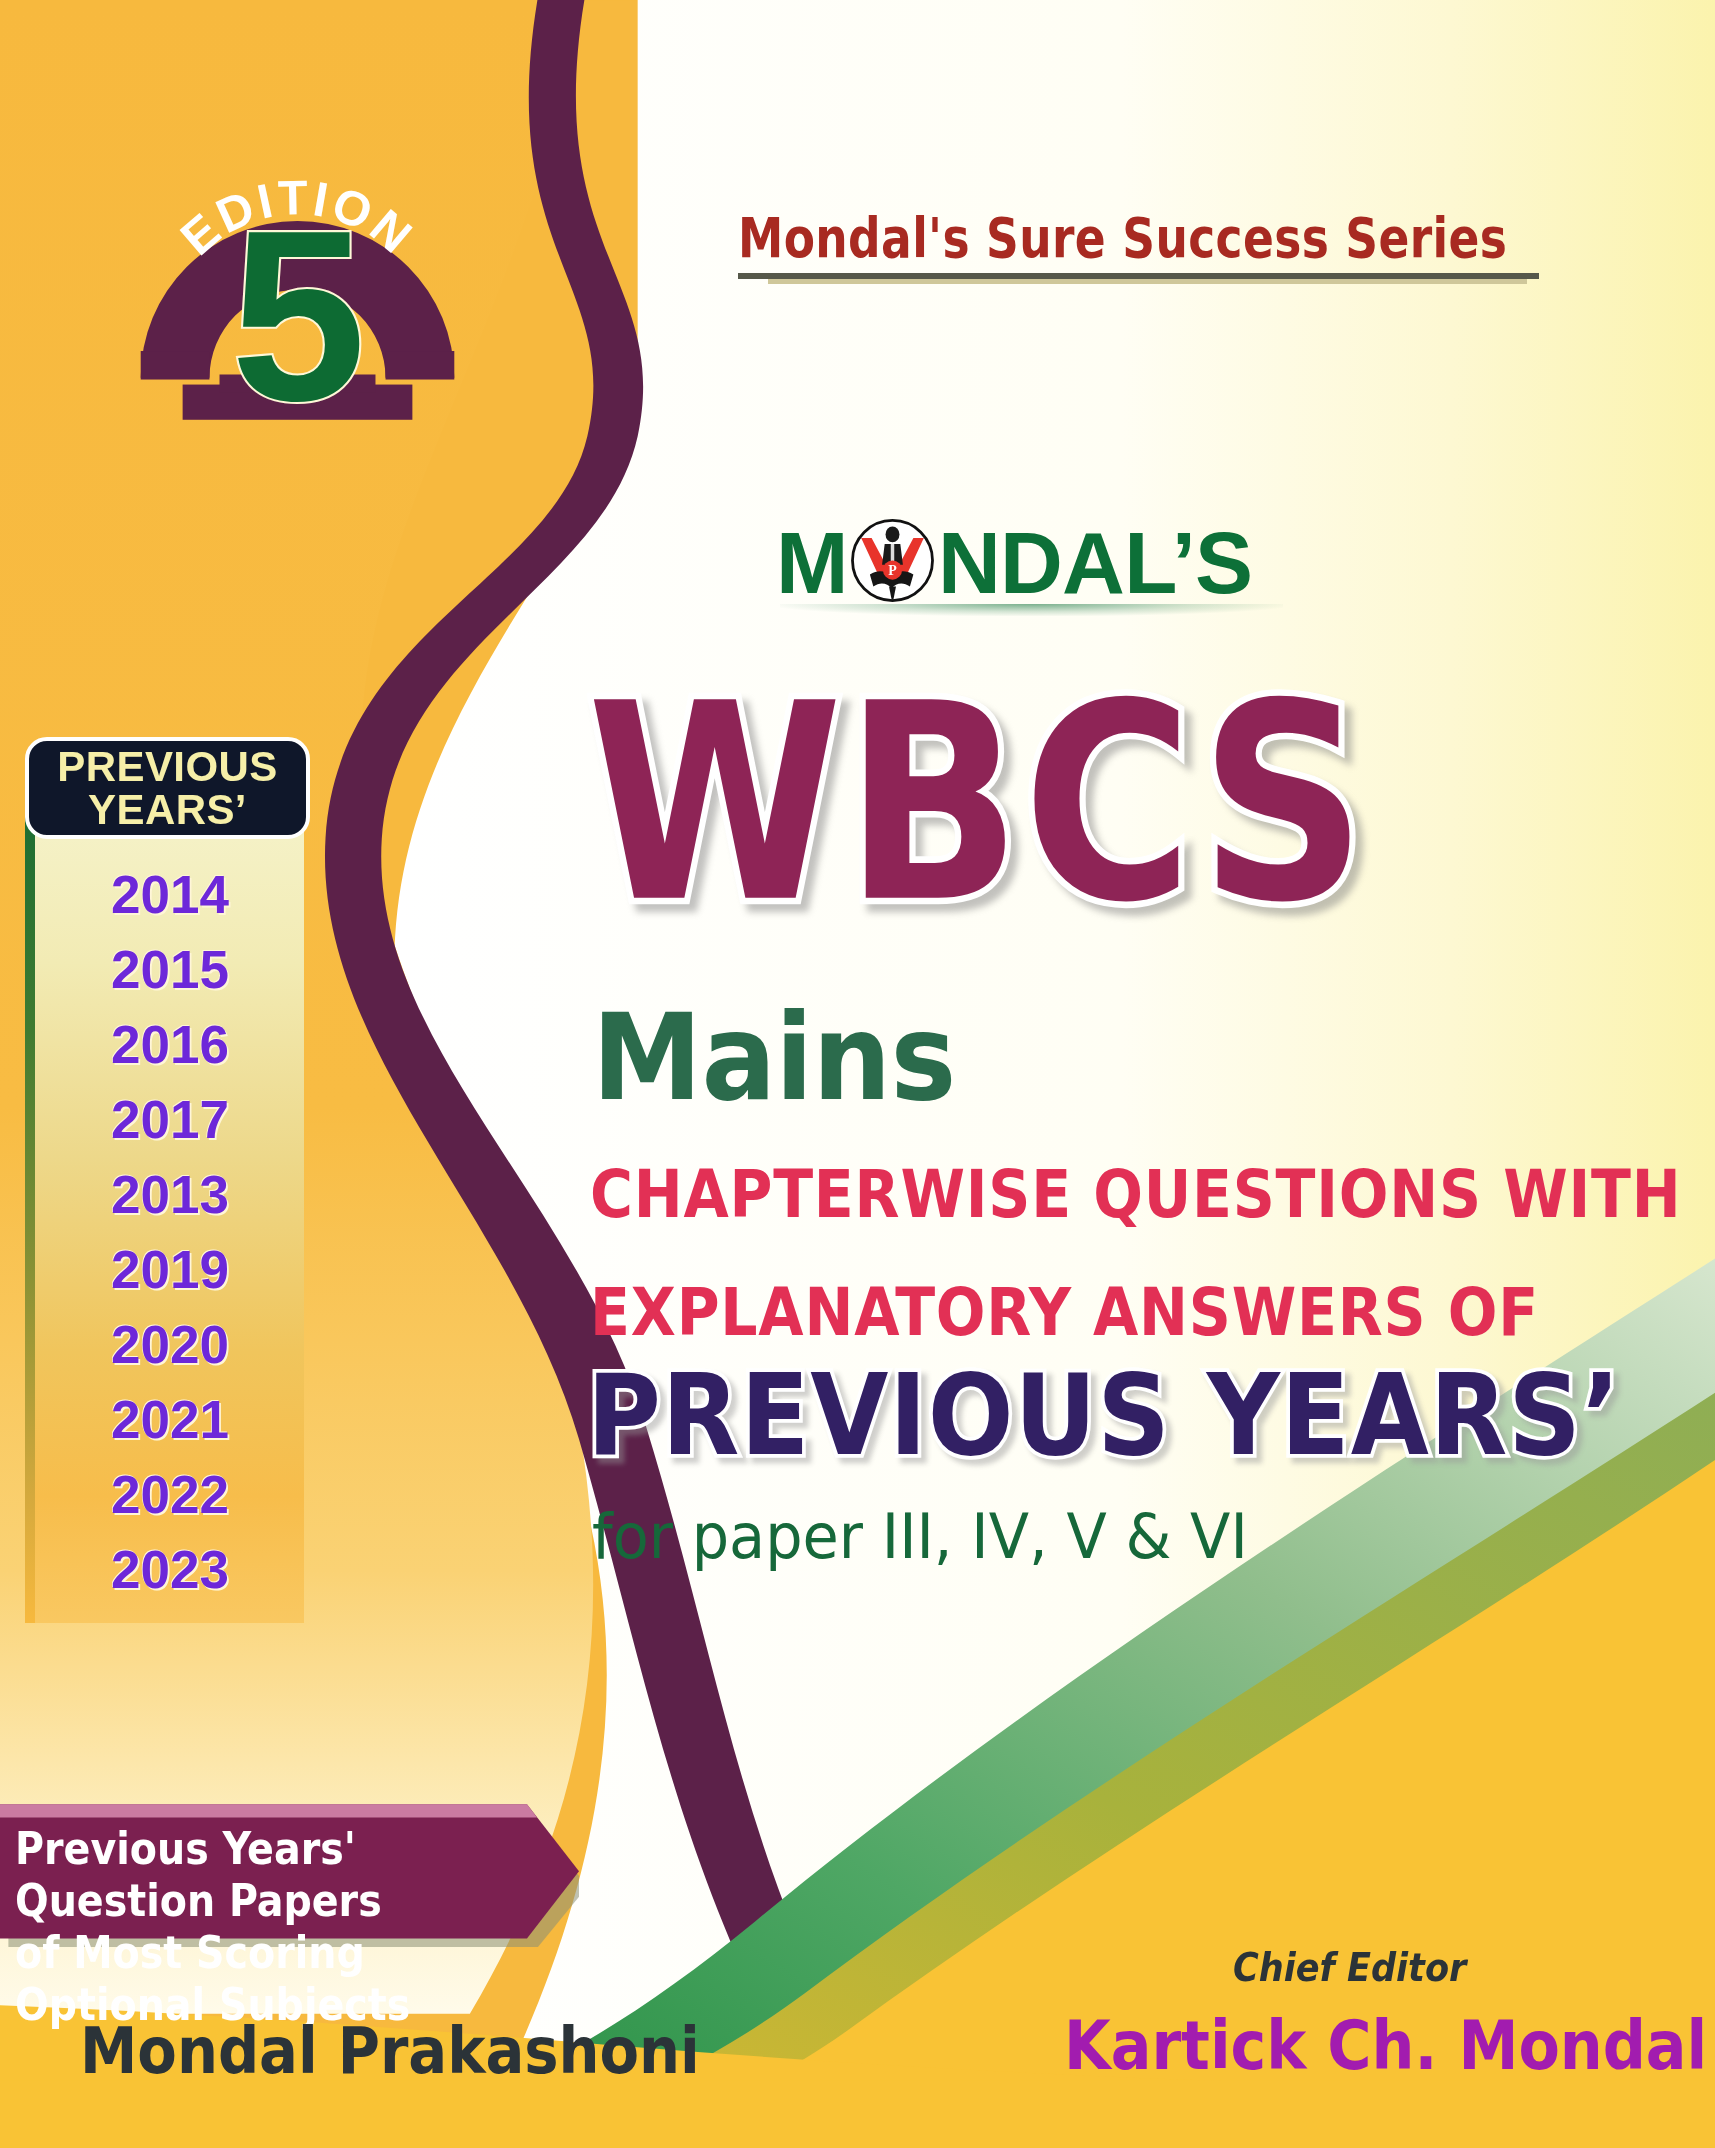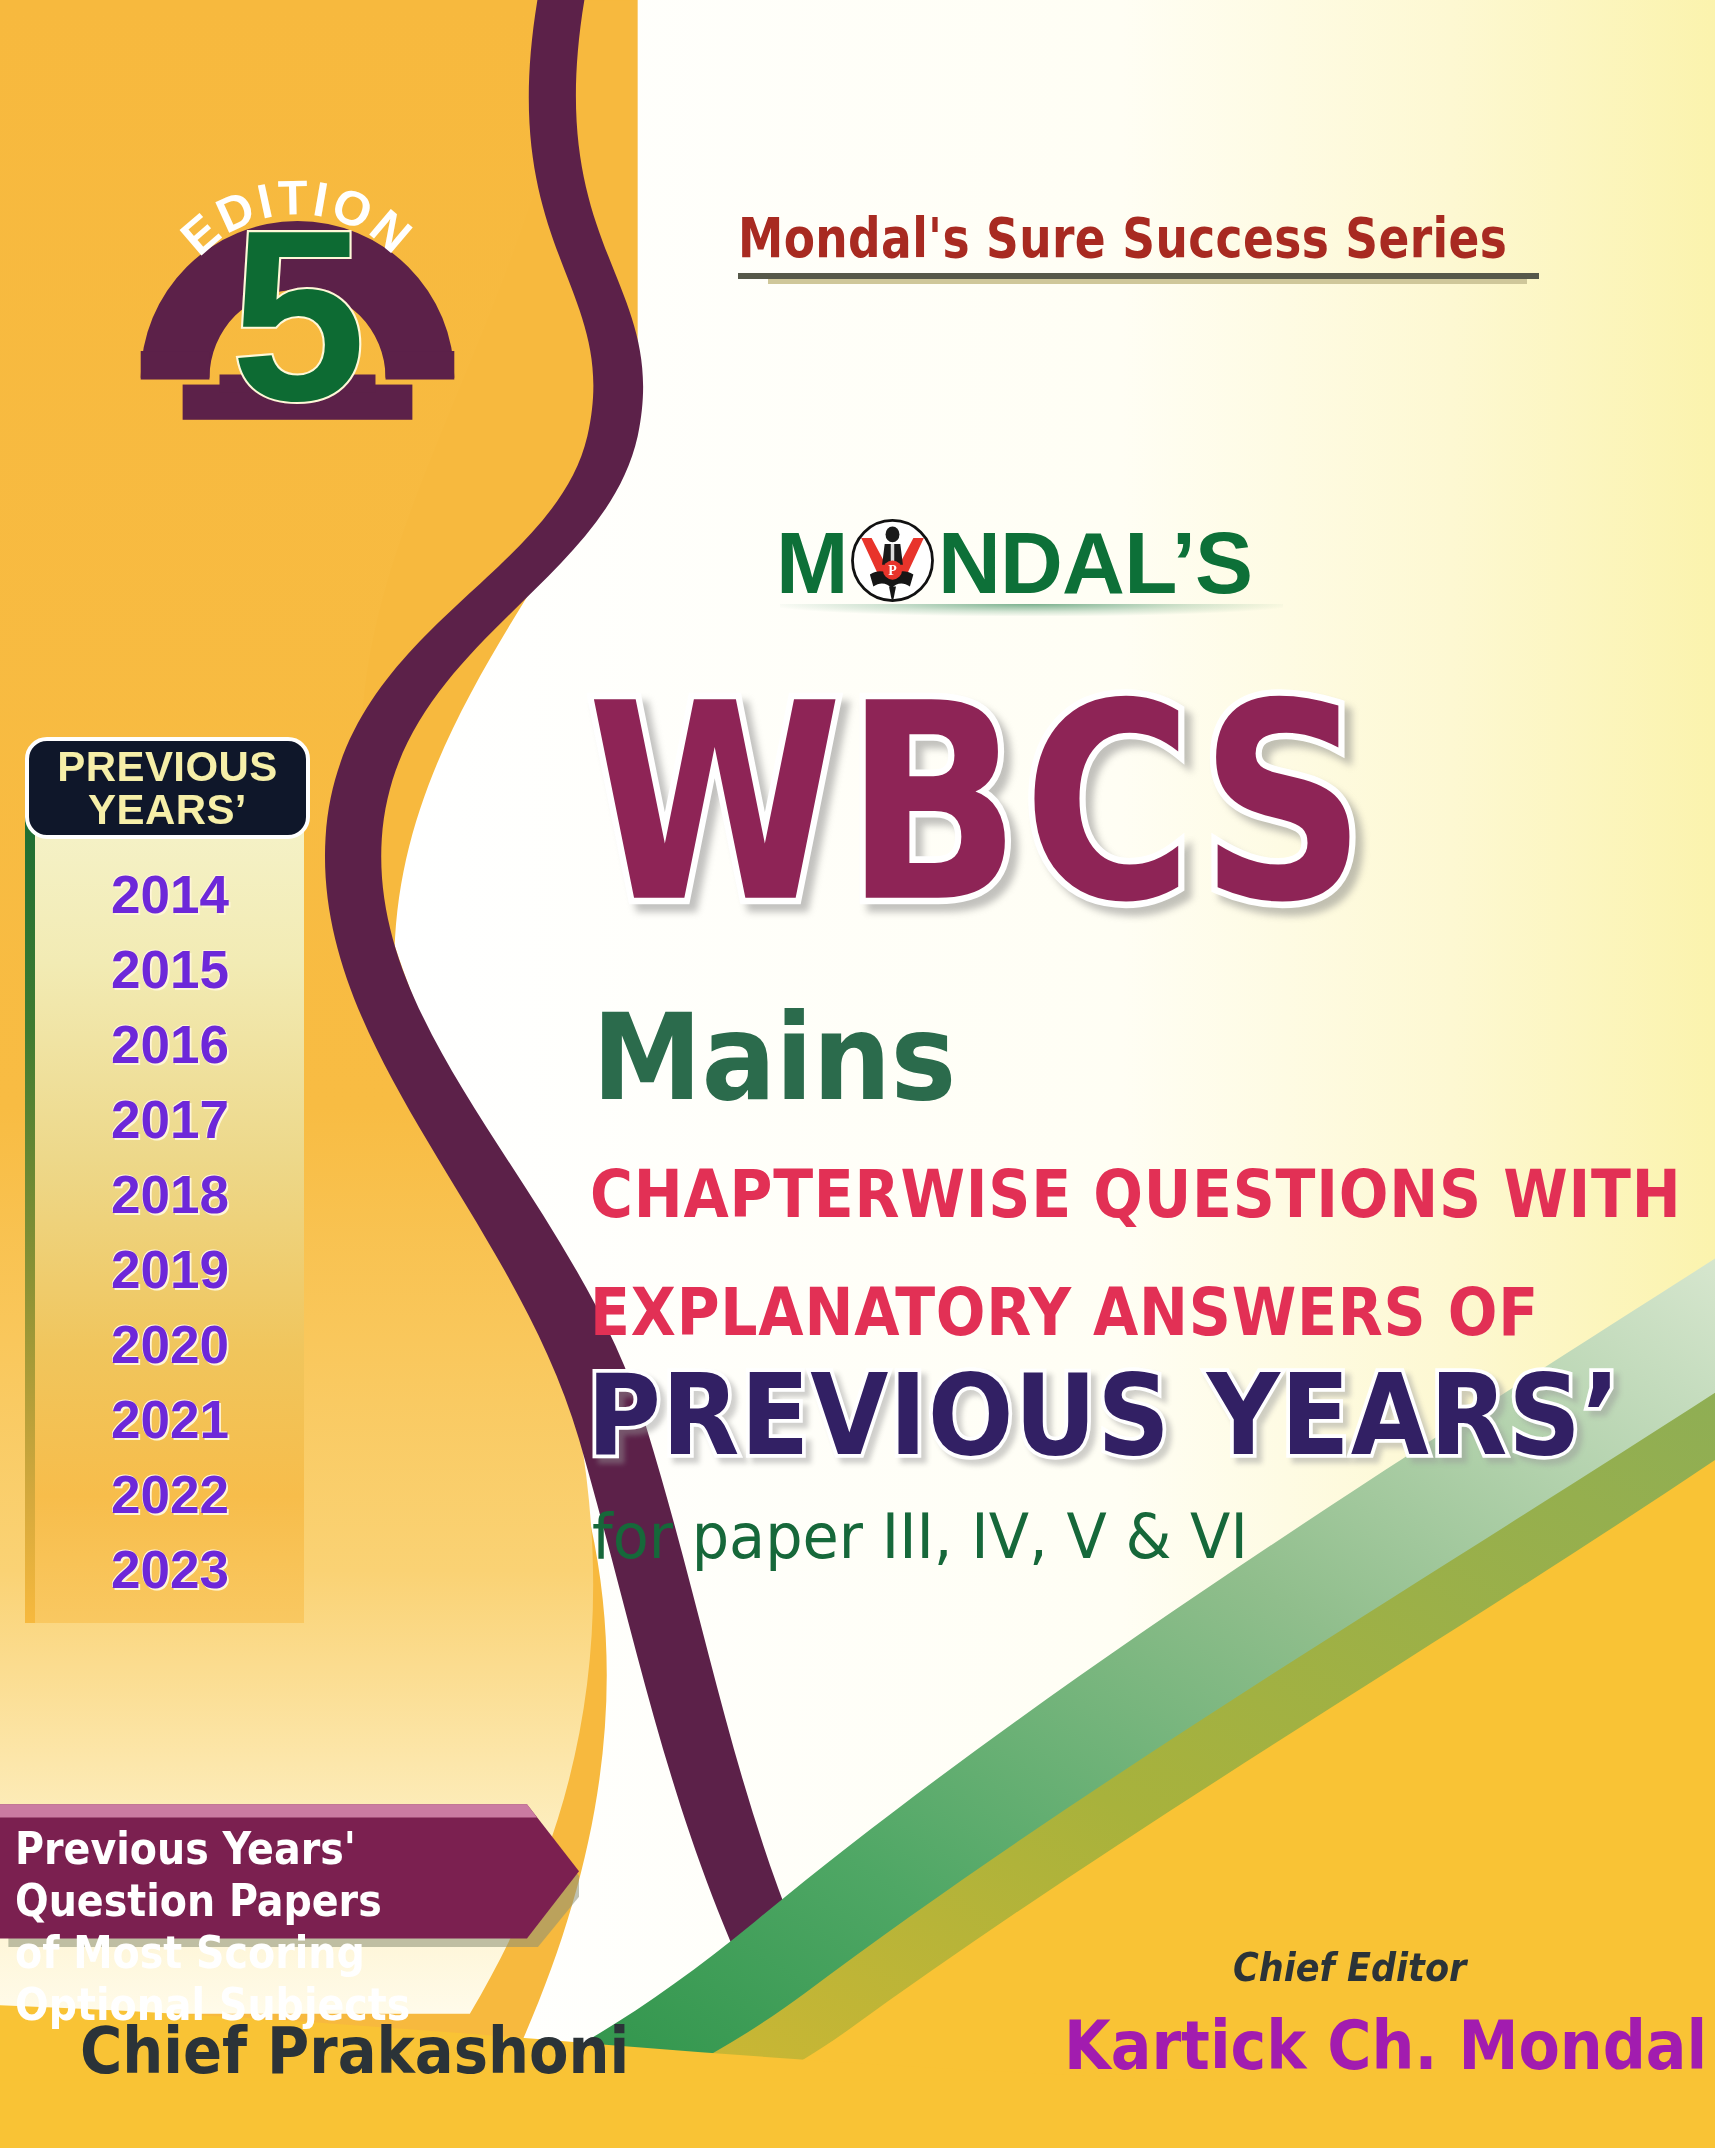--- a/index.html
+++ b/index.html
@@ -242,36 +242,36 @@
   <div class="years-panel"></div>
   <div class="years-head">
     <span>PREVIOUS</span>
     <span>YEARS’</span>
   </div>
   <div class="years-list">
     <div class="year-item">2014</div>
     <div class="year-item">2015</div>
     <div class="year-item">2016</div>
     <div class="year-item">2017</div>
-    <div class="year-item">2018</div>
+    <div class="year-item">2013</div>
     <div class="year-item">2019</div>
     <div class="year-item">2020</div>
     <div class="year-item">2021</div>
     <div class="year-item">2022</div>
     <div class="year-item">2023</div>
   </div>
 
   <svg class="banner" viewBox="0 0 690 170">
     <path d="M 0,14 L 628,14 L 690,92 L 628,168 L 0,168 Z" fill="#8A8F74" opacity=".55" transform="translate(10,6)"></path>
     <path d="M 0,0 L 628,0 L 690,80 L 628,160 L 0,160 Z" fill="#7B2050"></path>
     <path d="M 0,0 L 628,0 L 640,16 L 0,16 Z" fill="#D98CB0" opacity=".85"></path>
   </svg>
   <div class="banner-txt">
     <div>Previous Years' Question Papers</div>
     <div>of Most Scoring Optional Subjects</div>
   </div>
 
-  <div class="publisher">Chief Prakashoni</div>
+  <div class="publisher">Mondal Prakashoni</div>
   <div class="chief-label">Chief Editor</div>
   <div class="chief-name">Kartick Ch. Mondal</div>
 
 </div>
 
 
 </body></html>

